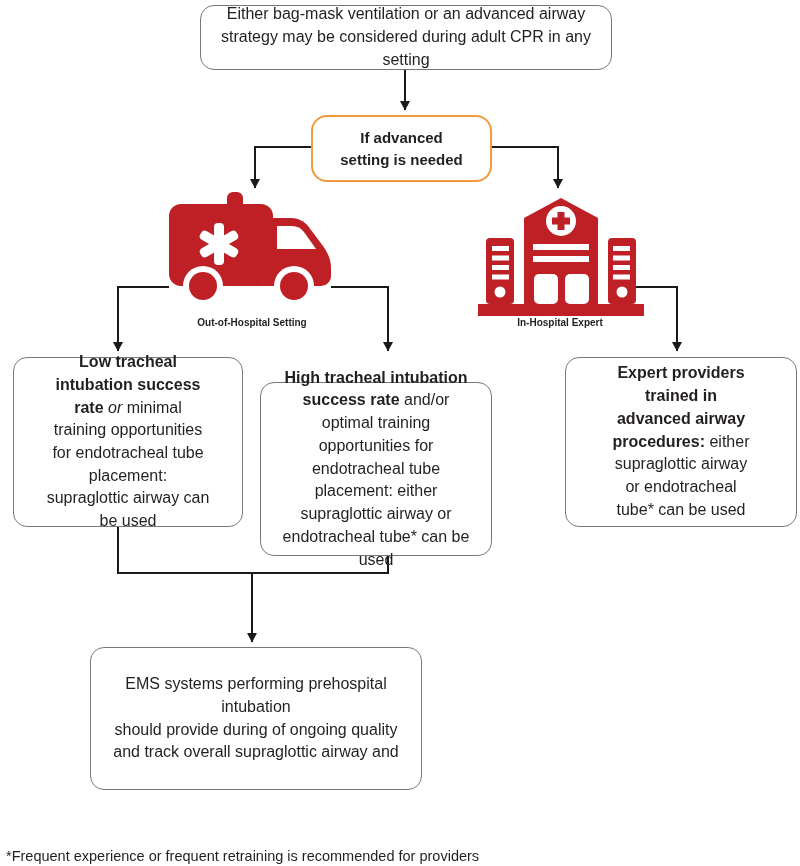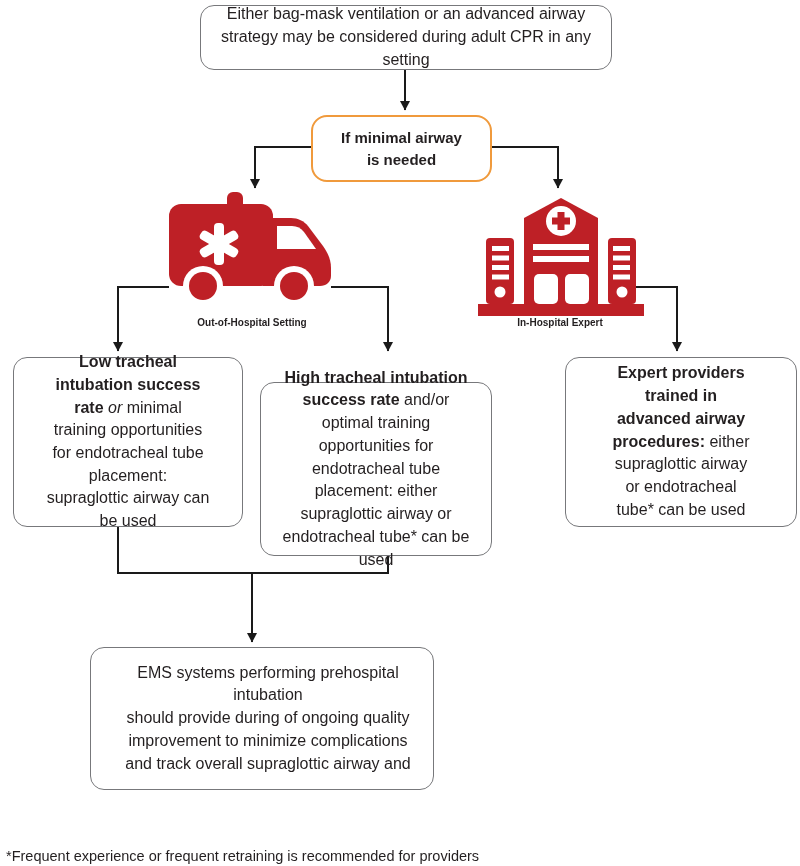--- a/index.html
+++ b/index.html
@@ -25,21 +25,21 @@
   #top-box{left:200px;top:5px;width:410px;height:63px;}
   #top-box .box-text{width:392px;}
   #decision-box{left:311px;top:115px;width:177px;height:63px;border:2.5px solid var(--orange);border-radius:16px;}
   #decision-box .box-text{width:132px;font-weight:bold;font-size:15px;}
   #low-box{left:13px;top:357px;width:228px;height:168px;}
   #low-box .box-text{width:164px;}
   #high-box{left:260px;top:354px;width:230px;height:172px;margin-top:28px;}
   #high-box .box-text{width:192px;}
   #expert-box{left:565px;top:357px;width:230px;height:168px;}
   #expert-box .box-text{width:150px;}
-  #ems-box{left:90px;top:647px;width:330px;height:141px;padding-left:12px;}
+  #ems-box{left:90px;top:647px;width:330px;height:141px;}
   #ems-box .box-text span{display:block;}
   .setting-label{
     position:absolute;width:210px;text-align:center;
     font-weight:bold;font-size:10px;color:var(--ink);
   }
   #label-ooh{left:147px;top:317px;}
   #label-ih{left:455px;top:317px;}
   .icon{position:absolute;}
   #ambulance{left:163px;top:192px;}
   #hospital{left:478px;top:194px;}
@@ -69,21 +69,21 @@
       <path d="M118,525 V573 H388 V528"></path>
       <path d="M252,573 V642" marker-end="url(#arrow)"></path>
     </g>
   </svg>
 
   <div class="box" id="top-box">
     <p class="box-text">Either bag-mask ventilation or an advanced airway strategy may be considered during adult CPR in any setting</p>
   </div>
 
   <div class="box" id="decision-box">
-    <p class="box-text">If minimal airway is needed</p>
+    <p class="box-text">If advanced setting is needed</p>
   </div>
 
   <svg class="icon" id="ambulance" width="180" height="126" viewBox="0 0 180 126" xmlns="http://www.w3.org/2000/svg">
     <g fill="#BE2026">
       <rect x="64" y="0" width="16" height="18" rx="6"></rect>
       <rect x="6" y="12" width="104" height="82" rx="12"></rect>
       <path d="M100,26 L128,26 C135,26 141,29 145,34 L160,54 C165,61 168,68 168,76 L168,84 C168,90 163,94 157,94 L100,94 Z"></path>
       <path fill="#FFFFFF" d="M114,34 L129,34 C134,34 138,36 141,40 L153,57 L114,57 Z"></path>
       <circle cx="40" cy="94" r="20" fill="#FFFFFF"></circle>
       <circle cx="131" cy="94" r="20" fill="#FFFFFF"></circle>
@@ -143,20 +143,19 @@
 
   <div class="box" id="expert-box">
     <p class="box-text"><b>Expert providers trained in advanced airway procedures:</b>
       <span>either supraglottic airway or endotracheal tube* can be used</span></p>
   </div>
 
   <div class="box" id="ems-box">
     <p class="box-text">
       <span>EMS systems performing prehospital intubation</span>
       <span>should provide during of ongoing quality</span>
-      <span>improvement to minimize complications</span>
       <span>and track overall supraglottic airway and</span>
     </p>
   </div>
 
   <div id="footnote">*Frequent experience or frequent retraining is recommended for providers who perform endotracheal intubation.</div>
 
 </div>
 
 </body></html>

